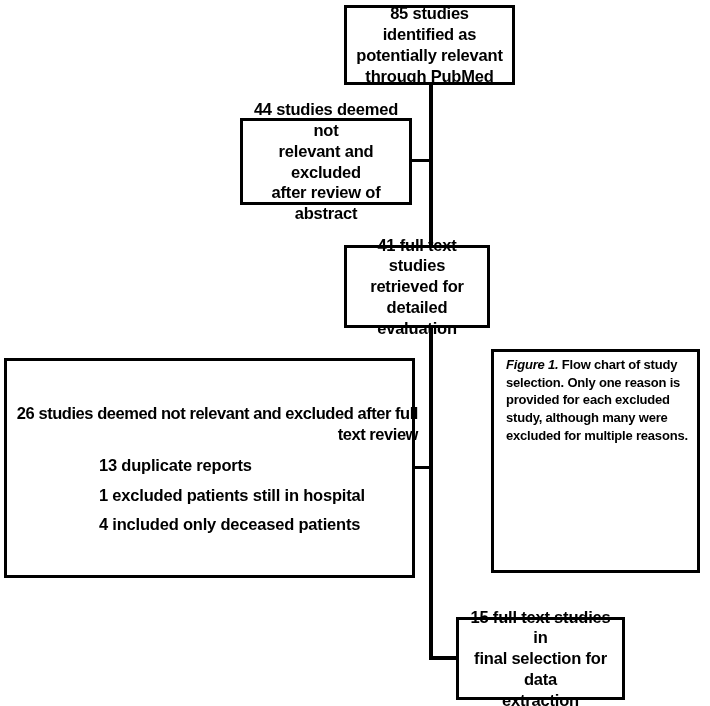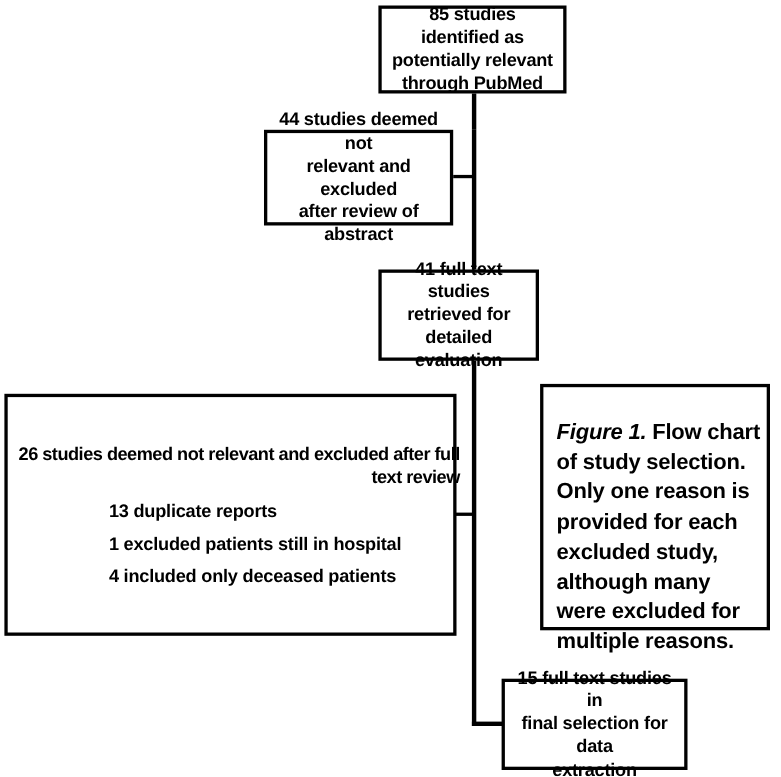--- a/index.html
+++ b/index.html
@@ -78,23 +78,23 @@
     white-space: nowrap;
   }
 
   #box-caption {
     left: 491px; top: 349px; width: 209px; height: 224px;
     display: block;
   }
   #box-caption .cap-text {
     position: absolute;
     left: 12px;
-    top: 28px;
+    top: 4px;
     width: 186px;
-    font-size: 20px;
+    font-size: 13px;
     line-height: 1.36;
     font-weight: 700;
     text-align: left;
     letter-spacing: -0.2px;
   }
   #box-caption .cap-label {
     font-weight: 700;
     font-style: italic;
   }
 

